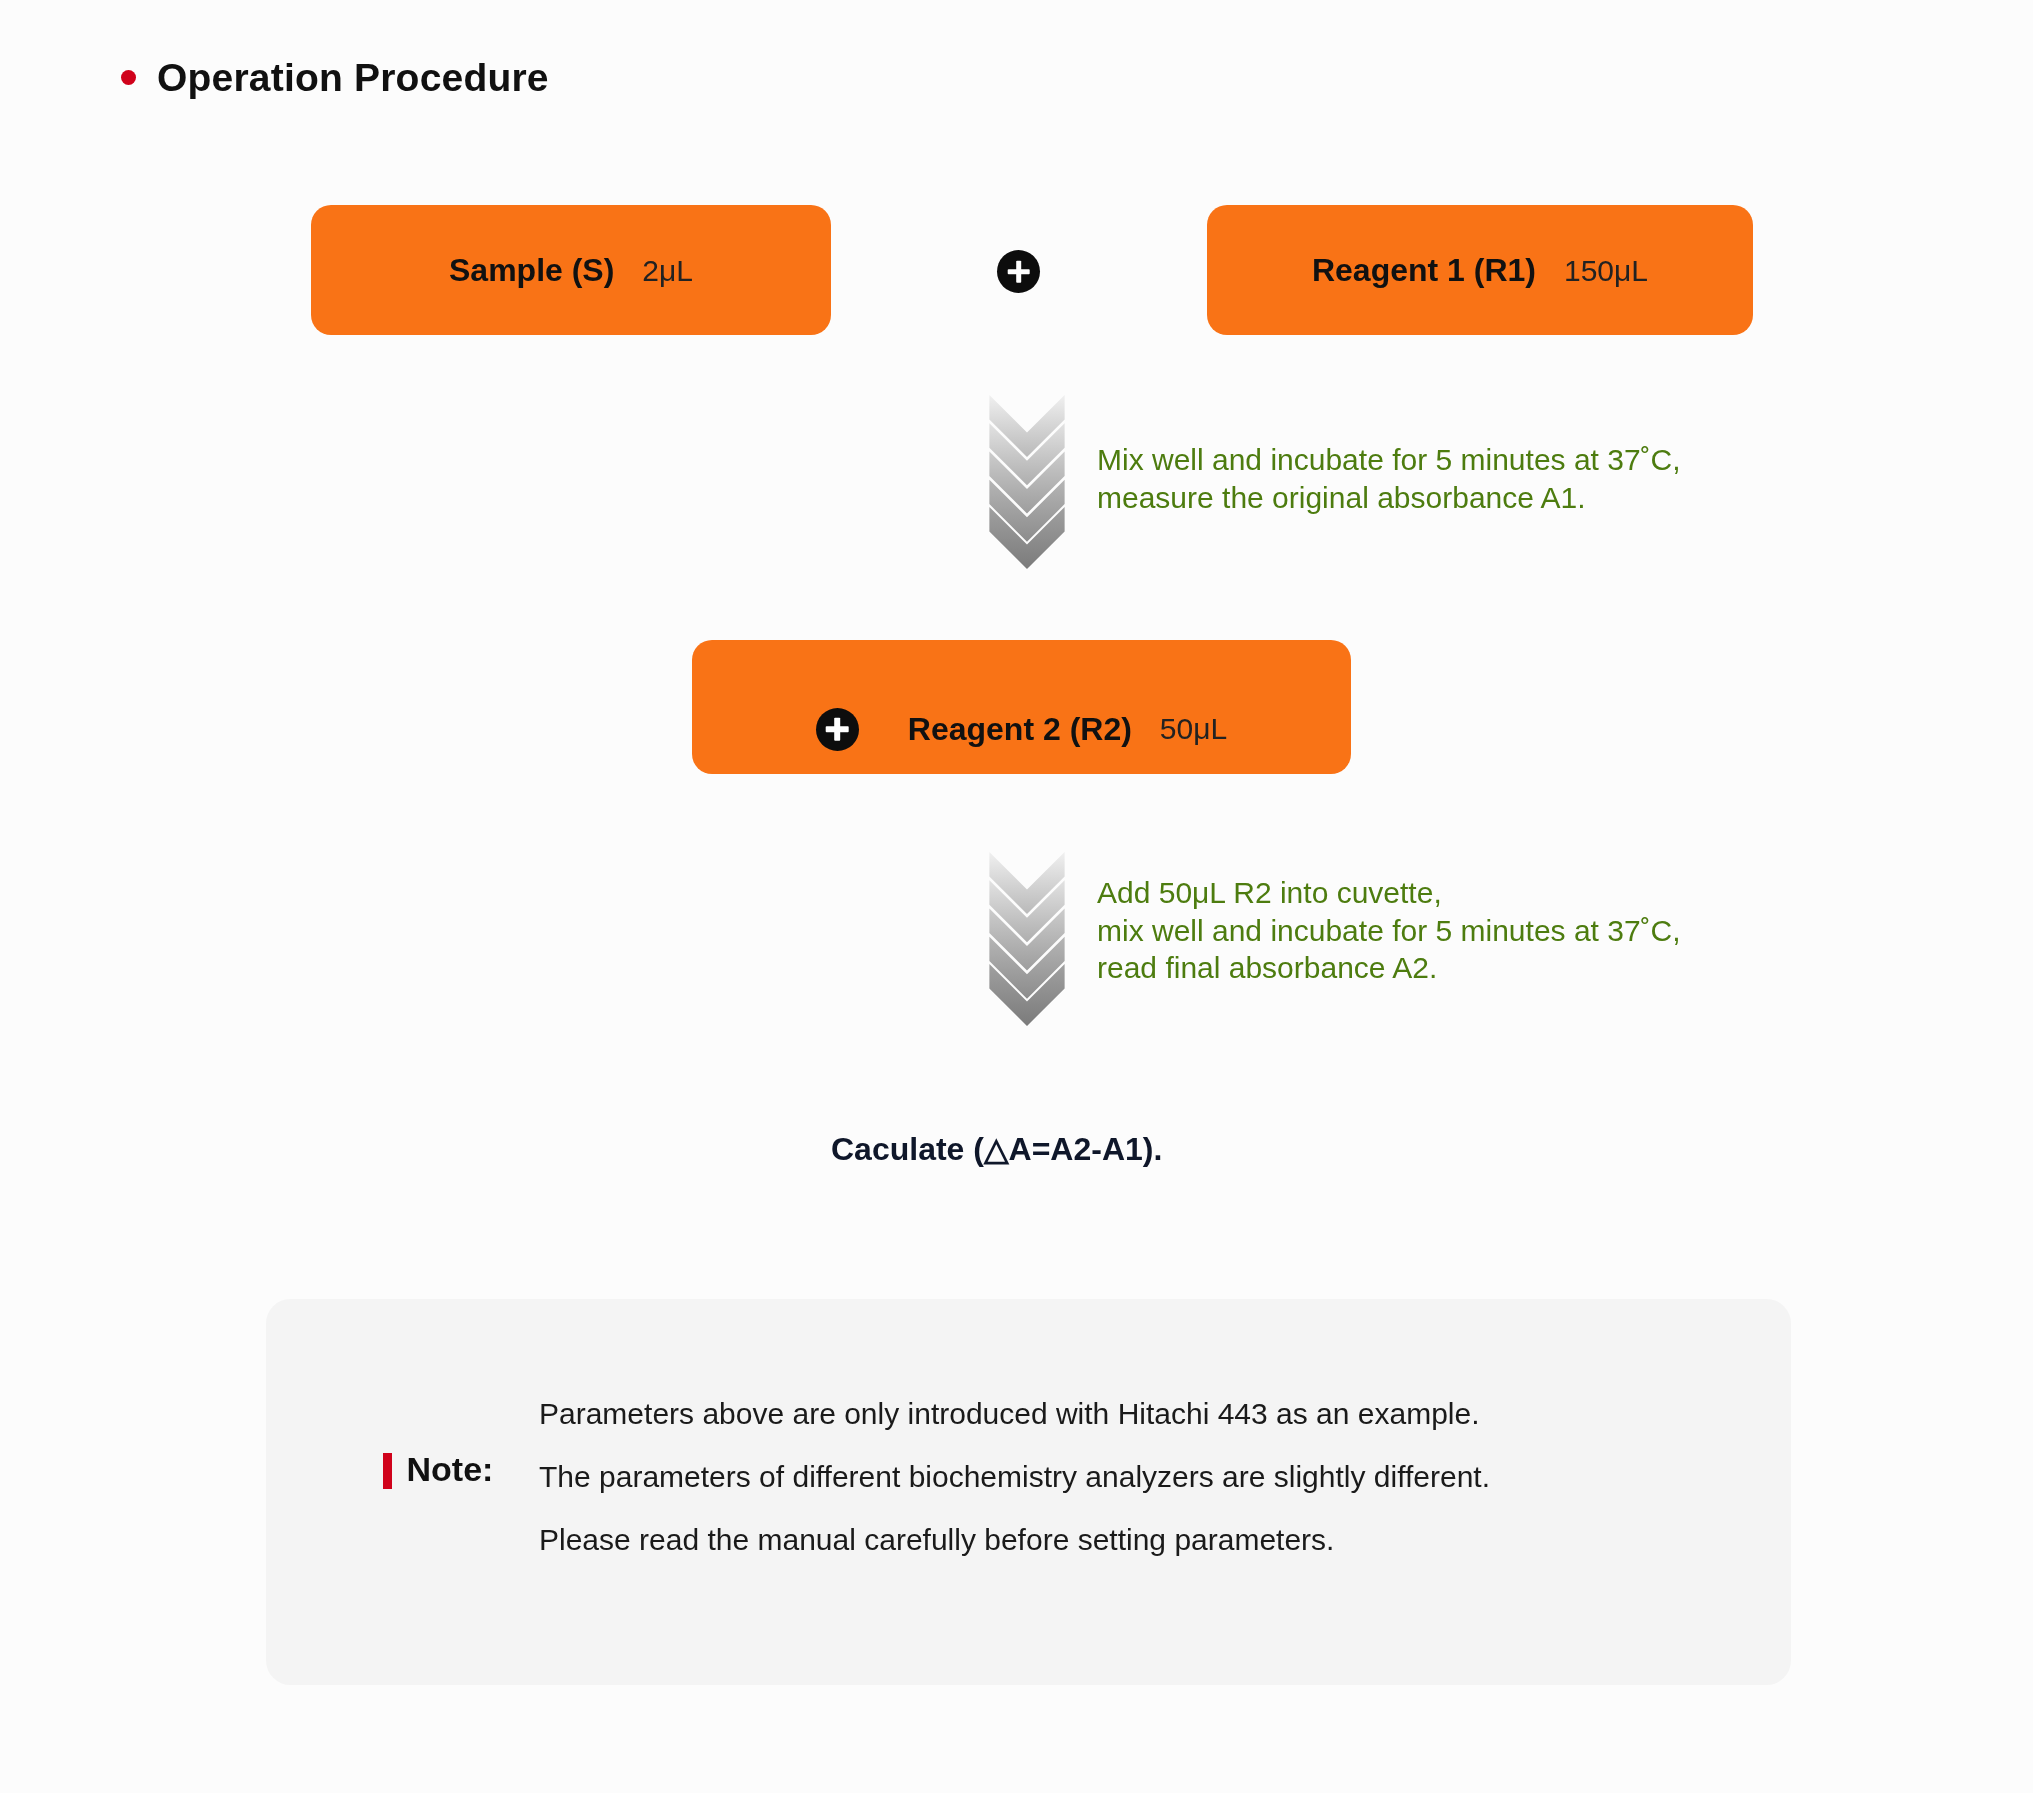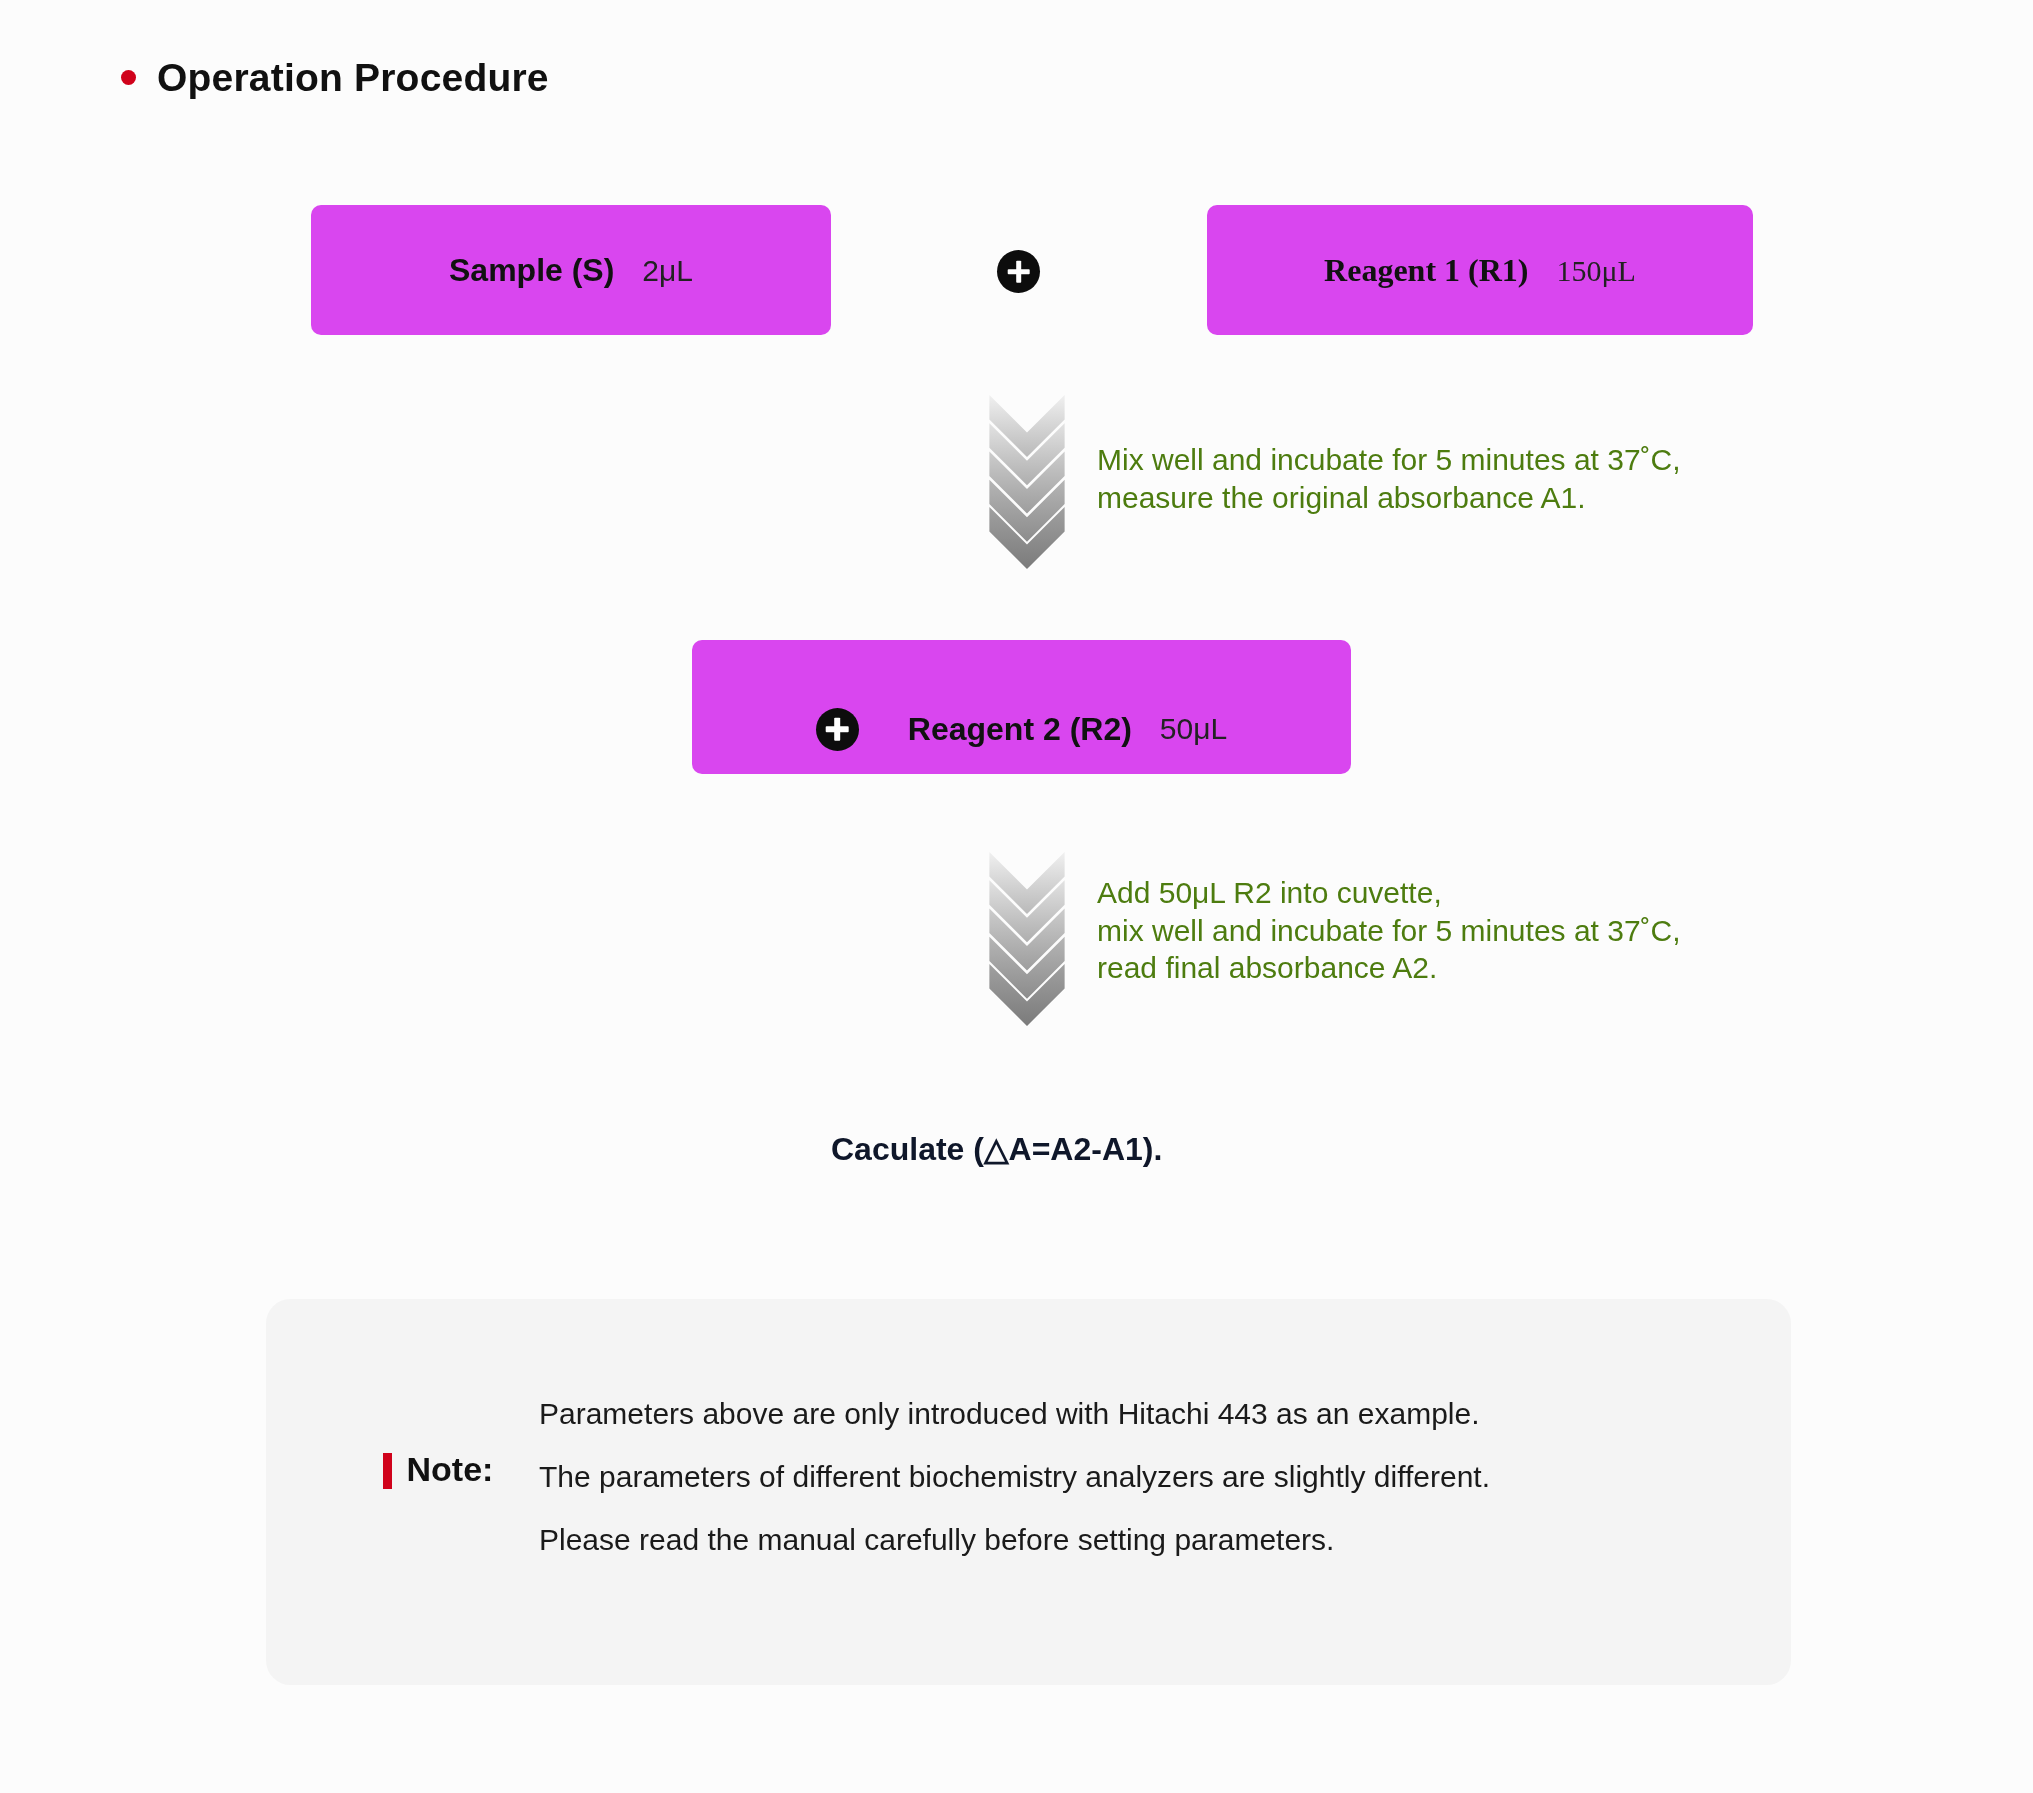--- a/index.html
+++ b/index.html
@@ -39,22 +39,22 @@
     font-size: 39px;
     font-weight: bold;
     letter-spacing: 0.2px;
     line-height: 1;
     color: #111;
   }
 
   
   .chip {
     position: absolute;
-    background: #d946ef;
-    border-radius: 10px;
+    background: #f97316;
+    border-radius: 20px;
     display: flex;
     align-items: center;
     justify-content: center;
   }
   .chip-inner {
     display: flex;
     align-items: baseline;
     gap: 28px;
   }
   .chip-name {
@@ -64,21 +64,21 @@
     white-space: nowrap;
   }
   .chip-vol {
     font-size: 30px;
     font-weight: normal;
     color: #222;
     white-space: nowrap;
   }
 
   #chip-sample  { left: 311px;  top: 205px;  width: 520px; height: 130px; }
-  #chip-r1      { left: 1207px; top: 205px;  width: 546px; height: 130px; font-family: Liberation Serif, serif; }
+  #chip-r1      { left: 1207px; top: 205px;  width: 546px; height: 130px; }
   #chip-r2      { left: 692px;  top: 640px;  width: 659px; height: 134px; }
 
   #chip-r2 .chip-inner { gap: 28px; align-items: center; margin-top: 44px; }
 
   
   .plus-badge {
     width: 43px;
     height: 43px;
     border-radius: 50%;
     background: #0d0d0d;

